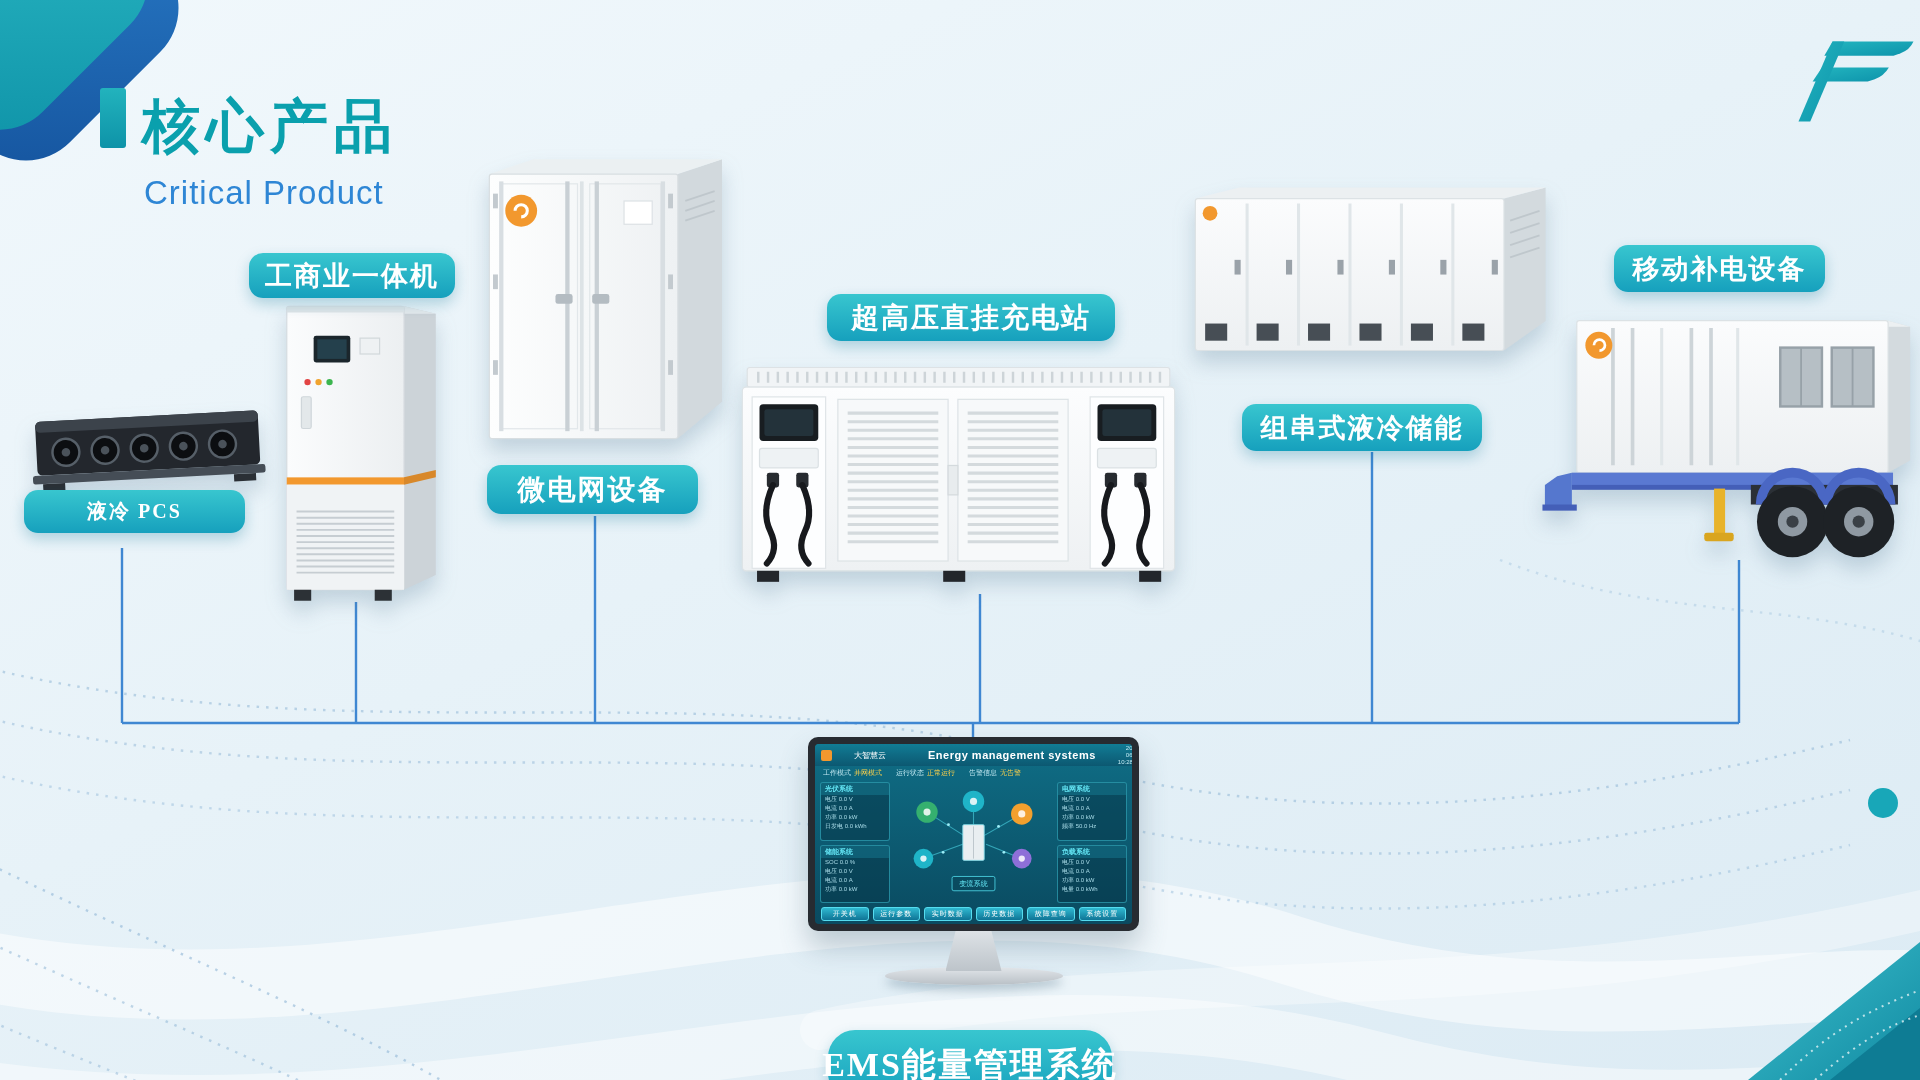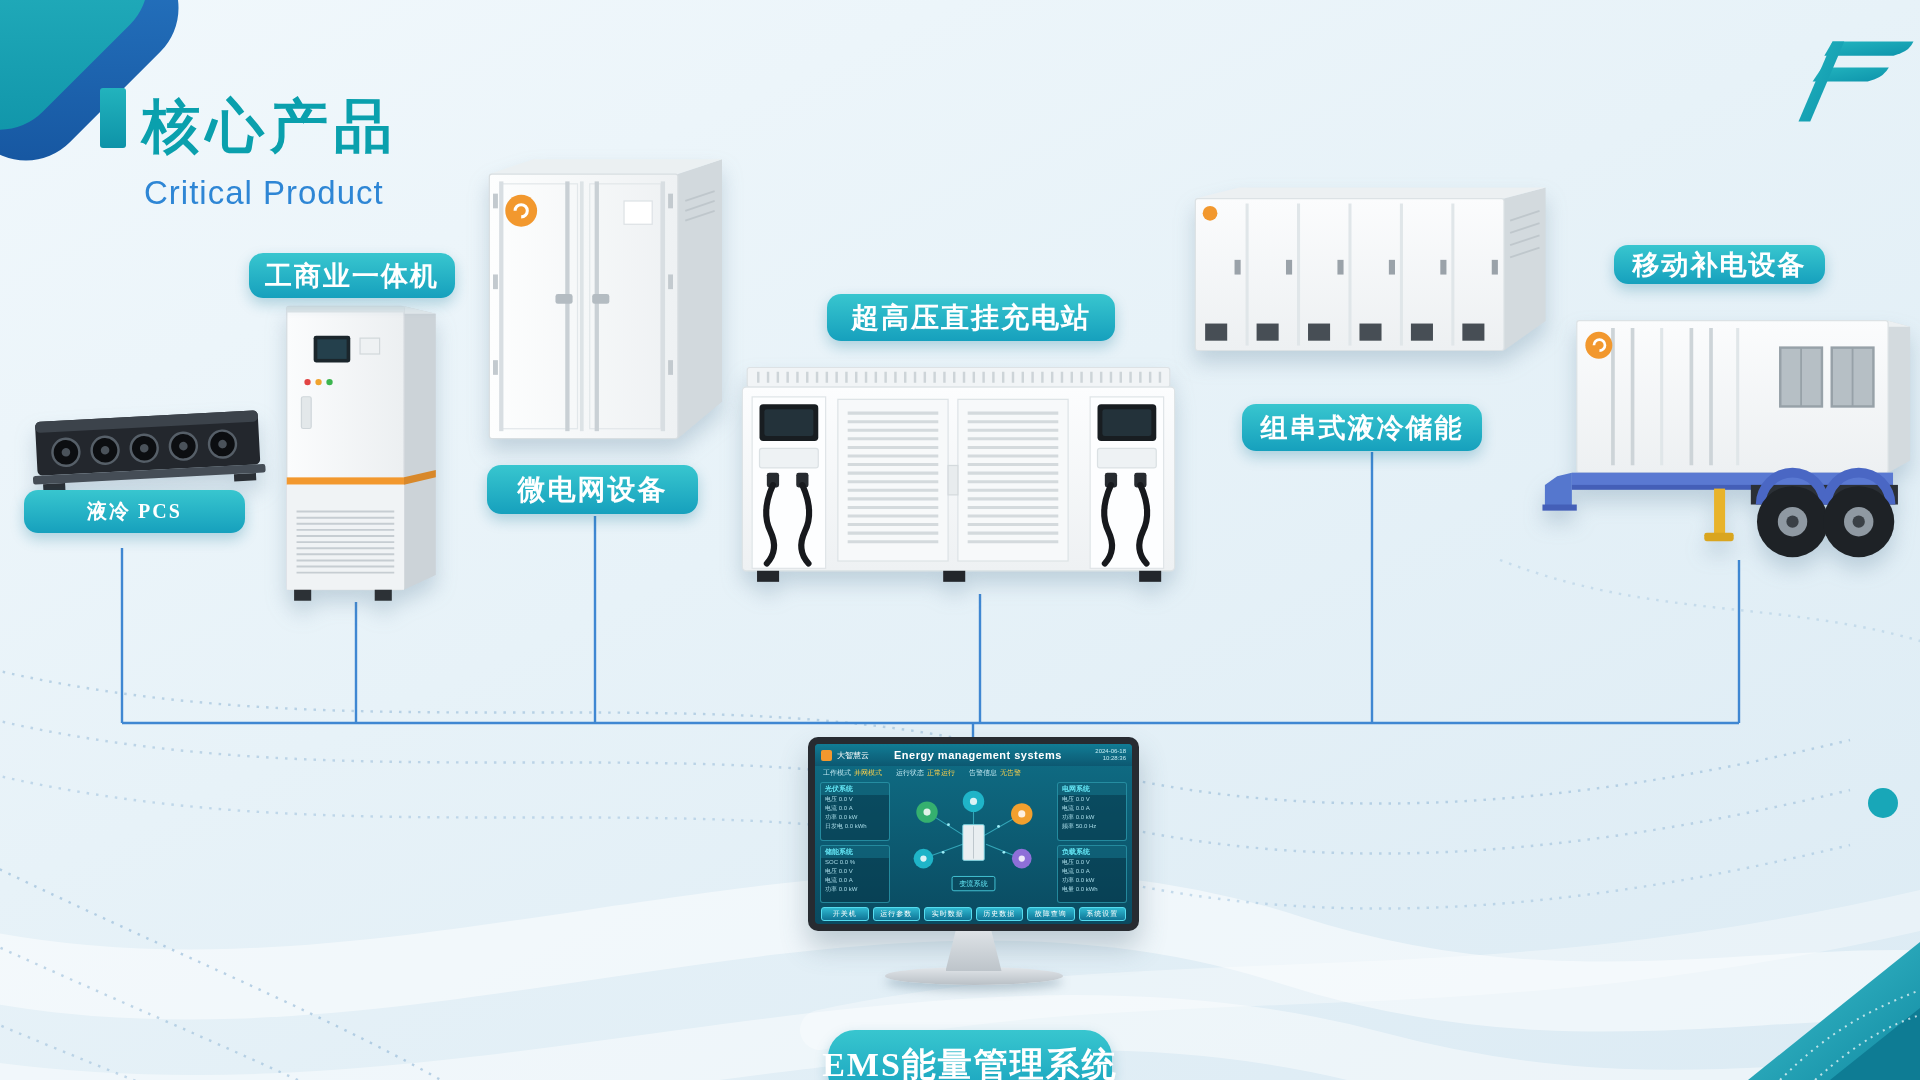--- a/index.html
+++ b/index.html
@@ -36,21 +36,21 @@
   .monitor{left:808px;top:737px;width:331px;height:262px;z-index:4}
   .mon-frame{width:331px;height:194px;background:#272b31;border-radius:10px;padding:7px;
              box-shadow:0 16px 28px rgba(70,100,120,.3)}
   .mon-screen{position:relative;width:100%;height:100%;border-radius:4px;overflow:hidden;
               background:linear-gradient(180deg,#0f6e86,#0a4a60);display:flex;flex-direction:column;color:#d6f1f7}
   .mon-neck{width:56px;height:40px;margin:0 auto;background:linear-gradient(180deg,#dde2e6,#bdc4ca);
             clip-path:polygon(18% 0,82% 0,100% 100%,0 100%)}
   .mon-base{width:178px;height:18px;margin:-4px auto 0;border-radius:50%;
             background:linear-gradient(180deg,#e2e6ea,#b9c0c6);box-shadow:0 6px 10px rgba(90,120,140,.35)}
 
-  .scr-head{display:flex;align-items:center;gap:5px;height:22px;padding:0 6px;flex:none;
+  .scr-head{display:flex;align-items:center;gap:22px;height:22px;padding:0 6px;flex:none;
             background:linear-gradient(180deg,#117c95,#0c5871)}
   .scr-chip{width:11px;height:11px;border-radius:2px;background:#f2982e;flex:none}
   .scr-brand{font-size:8px;color:#fff;flex:none}
   .scr-title{font-size:11px;font-weight:bold;color:#fff;letter-spacing:.5px;margin-left:20px;flex:none}
   .scr-clock{margin-left:auto;font-size:6px;line-height:7px;color:#c2ecf4;text-align:right}
   .scr-status{display:flex;gap:14px;align-items:center;height:13px;padding:0 8px;font-size:7px;color:#bfe7f0;flex:none}
   .scr-status b{color:#ffd24a;font-weight:normal;margin-left:3px}
   .scr-main{flex:1;display:flex;gap:12px;padding:3px 5px;min-height:0}
   .scr-col{width:70px;display:flex;flex-direction:column;gap:4px;flex:none}
   .scr-panel{flex:1;background:rgba(7,55,72,.55);border:1px solid rgba(64,205,226,.5);border-radius:3px;overflow:hidden}
@@ -313,21 +313,21 @@
     <circle cx="18" cy="28" r="6" fill="#f2982e"></circle>
     <g stroke="#bfc7cc" stroke-width="1.5">
       <line x1="263" y1="34" x2="287" y2="26"></line>
         <line x1="263" y1="44" x2="287" y2="36"></line>
       <line x1="263" y1="54" x2="287" y2="46"></line>
         <line x1="263" y1="64" x2="287" y2="56"></line>
     </g>
   </svg>
   <div class="pill" style="left:1242px;top:404px;width:240px;height:47px;font-size:27px">组串式液冷储能</div>
 
-  <div class="pill" style="left:1614px;top:245px;width:211px;height:39px;font-size:27px">移动补电设备</div>
+  <div class="pill" style="left:1614px;top:245px;width:211px;height:47px;font-size:27px">移动补电设备</div>
   <svg class="abs device" style="left:1540px;top:301px" width="380" height="282" viewBox="0 0 310 230">
     <defs>
       <linearGradient id="mbF" x1="0" y1="0" x2="0" y2="1">
         <stop offset="0" stop-color="#fbfcfd"></stop>
           <stop offset="1" stop-color="#edf0f2"></stop>
       </linearGradient>
     </defs>
     <polygon points="284,16 302,21 302,130 284,140" fill="#d3dade"></polygon>
     <polygon points="30,16 284,16 302,21 48,21" fill="#ecf0f2"></polygon>
     <rect x="30" y="16" width="254" height="124" rx="2" fill="url(#mbF)" stroke="#dce2e5"></rect>

